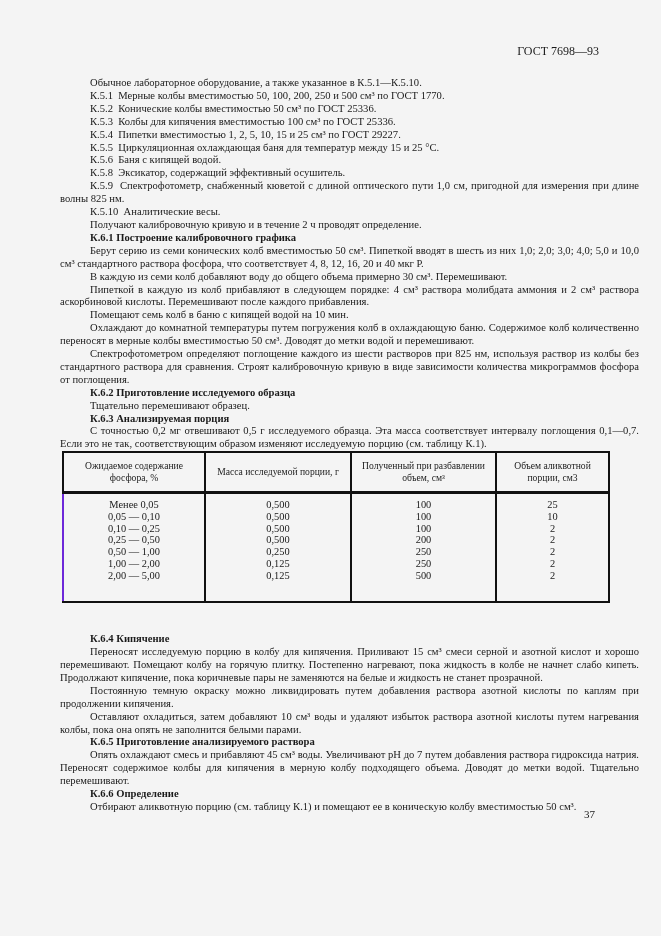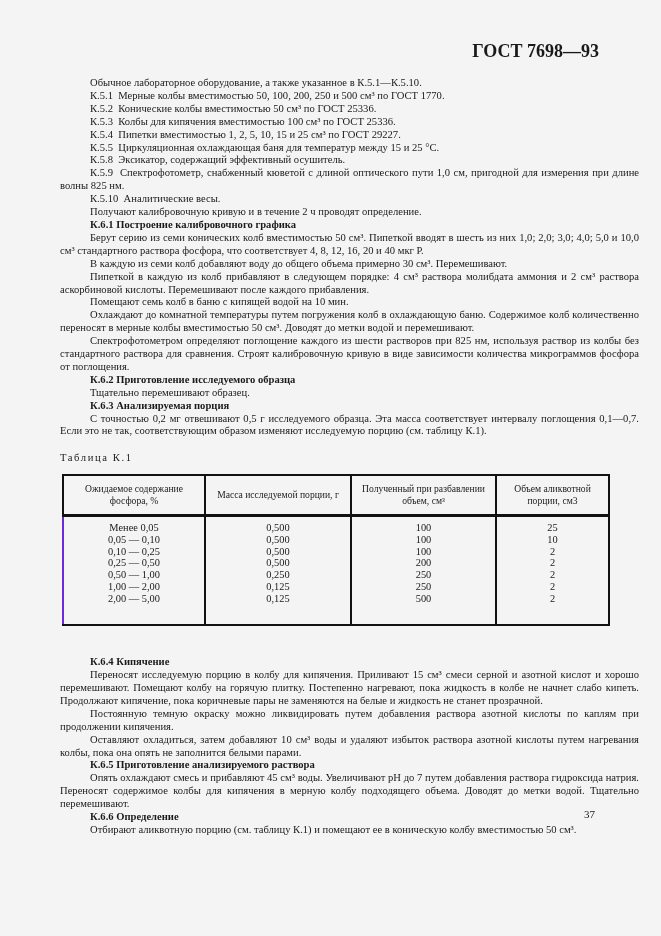--- a/index.html
+++ b/index.html
@@ -1,21 +1,21 @@
 <!DOCTYPE html>
 <html><head>
 <meta charset="utf-8">
 <style>
   html, body { margin: 0; padding: 0; }
   body {
     width: 661px; height: 936px; background: #f4f4f4; color: #1a1a1a;
     font-family: "Liberation Serif", "DejaVu Serif", serif;
     font-size: 10.6px; line-height: 12.9px; position: relative; overflow: hidden;
   }
-  .header { position: absolute; top: 45px; right: 62px; font-weight: bold; font-size: 18px; }
+  .header { position: absolute; top: 45px; right: 62px; font-weight: normal; font-size: 12px; }
   .page { position: absolute; left: 90px; top: 77px; width: 549px; }
   p { margin: 0; text-align: justify; }
   .body-text { margin-left: -30px; }
   .body-text p { text-indent: 30px; }
   .head { font-weight: bold; }
   .h-sec { font-weight: bold; margin: 15px 0 14px 0; text-indent: 0 !important; padding-left: 30px; }
   .tbl-title { margin: 14px 0 9px -30px; letter-spacing: 1.6px; }
   table { border-collapse: collapse; margin-left: -28px; width: 548px; font-size: 9.6px; }
   th { font-weight: normal; border: 2px solid #111; padding: 6px 4px; line-height: 12px; height: 26px; text-align: center; vertical-align: middle; }
   td { border-left: 2px solid #6d28d9; border-right: 2px solid #111; text-align: center; padding: 0 4px; line-height: 11.7px; font-size: 10.4px; }
@@ -32,20 +32,21 @@
 
 <div class="page">
   <div class="body-text">
     <p>Обычное лабораторное оборудование, а также указанное в К.5.1—К.5.10.</p>
     <div>
       <p><span>К.5.1</span>&nbsp; <span>Мерные колбы вместимостью 50, 100, 200, 250 и 500 см³ по ГОСТ 1770.</span></p>
       <p><span>К.5.2</span>&nbsp; <span>Конические колбы вместимостью 50 см³ по ГОСТ 25336.</span></p>
       <p><span>К.5.3</span>&nbsp; <span>Колбы для кипячения вместимостью 100 см³ по ГОСТ 25336.</span></p>
       <p><span>К.5.4</span>&nbsp; <span>Пипетки вместимостью 1, 2, 5, 10, 15 и 25 см³ по ГОСТ 29227.</span></p>
       <p><span>К.5.5</span>&nbsp; <span>Циркуляционная охлаждающая баня для температур между 15 и 25 °С.</span></p>
+      <p><span>К.5.6</span>&nbsp; <span>Баня с кипящей водой.</span></p>
       <p><span>К.5.8</span>&nbsp; <span>Эксикатор, содержащий эффективный осушитель.</span></p>
       <p><span>К.5.9</span>&nbsp; <span>Спектрофотометр, снабженный кюветой с длиной оптического пути 1,0 см, пригодной для измерения при длине волны 825 нм.</span></p>
       <p><span>К.5.10</span>&nbsp; <span>Аналитические весы.</span></p>
     </div>
 
     <p>Получают калибровочную кривую и в течение 2 ч проводят определение.</p>
 
     <p class="head">К.6.1 Построение калибровочного графика</p>
     <p>Берут серию из семи конических колб вместимостью 50 см³. Пипеткой вводят в шесть из них 1,0; 2,0; 3,0; 4,0; 5,0 и 10,0 см³ стандартного раствора фосфора, что соответствует 4, 8, 12, 16, 20 и 40 мкг Р.</p>
     <p>В каждую из семи колб добавляют воду до общего объема примерно 30 см³. Перемешивают.</p>
@@ -54,21 +55,20 @@
     <p>Охлаждают до комнатной температуры путем погружения колб в охлаждающую баню. Содержимое колб количественно переносят в мерные колбы вместимостью 50 см³. Доводят до метки водой и перемешивают.</p>
     <p>Спектрофотометром определяют поглощение каждого из шести растворов при 825 нм, используя раствор из колбы без стандартного раствора для сравнения. Строят калибровочную кривую в виде зависимости количества микрограммов фосфора от поглощения.</p>
 
     <p class="head">К.6.2 Приготовление исследуемого образца</p>
     <p>Тщательно перемешивают образец.</p>
 
     <p class="head">К.6.3 Анализируемая порция</p>
     <p>С точностью 0,2 мг отвешивают 0,5 г исследуемого образца. Эта масса соответствует интервалу поглощения 0,1—0,7. Если это не так, соответствующим образом изменяют исследуемую порцию (см. таблицу К.1).</p>
   </div>
 
-  <div class="tbl-title">Таблица К.1</div>
   <table>
     <thead>
       <tr>
         <th class="c1">Ожидаемое содержание фосфора, %</th>
         <th class="c2">Масса исследуемой порции, г</th>
         <th class="c3">Полученный при разбавлении объем, см³</th>
         <th>Объем аликвотной порции, см3</th>
       </tr>
     </thead>
     <tbody>

